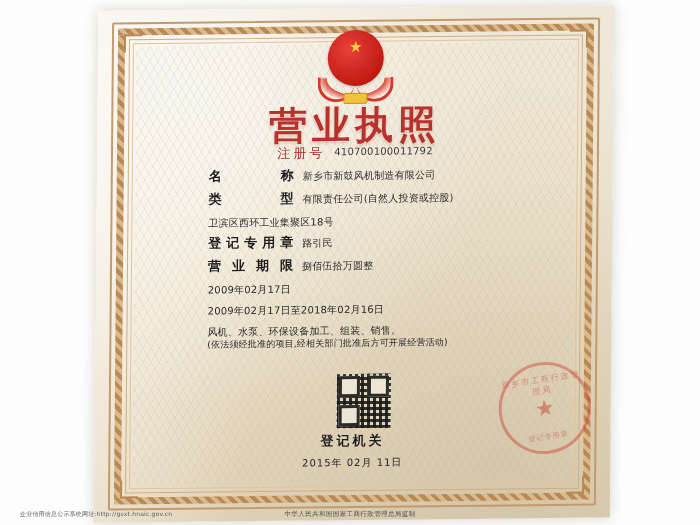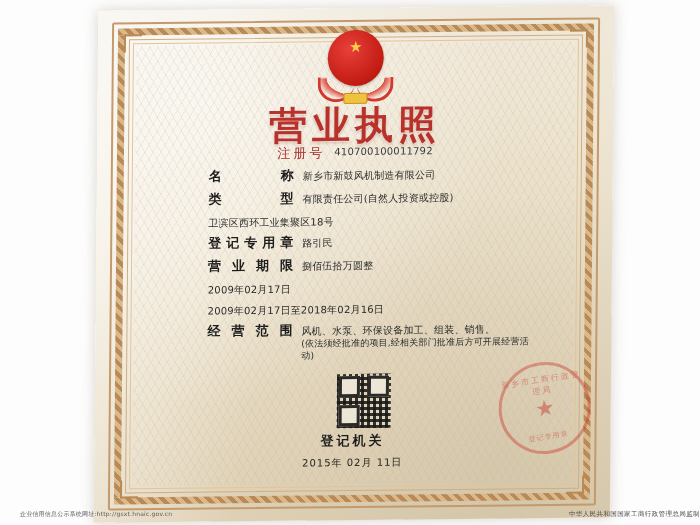--- a/index.html
+++ b/index.html
@@ -298,21 +298,21 @@
     left: 20px;
     bottom: 6px;
     font-size: 6px;
     color: #5b5b5b;
     letter-spacing: 0.2px;
   }
   .footer-center {
     position: absolute;
     left: 0; right: 0;
     bottom: 6px;
-    text-align: right;
+    text-align: center;
     font-size: 6.5px;
     color: #4a4a4a;
     letter-spacing: 0.4px;
   }
 
   
   .guilloche {
     position: absolute;
     left: 38px; top: 36px; right: 38px; bottom: 36px;
     background-image:
@@ -378,21 +378,20 @@
         <div class="field-label">营业期限</div>
         <div class="field-value">捌佰伍拾万圆整</div>
       </div>
       <div class="field-row">
         <div class="field-value">2009年02月17日</div>
       </div>
       <div class="field-row">
         <div class="field-value">2009年02月17日至2018年02月16日</div>
       </div>
       <div class="field-row">
-        <div class="field-label">经营范围</div>
         <div class="field-value">
           <span>风机、水泵、环保设备加工、组装、销售。</span>
           <span class="sub">(依法须经批准的项目,经相关部门批准后方可开展经营活动)</span>
         </div>
       </div>
     </div>
 
     <div class="qr">
       <div class="qr-b"></div>
     </div>

